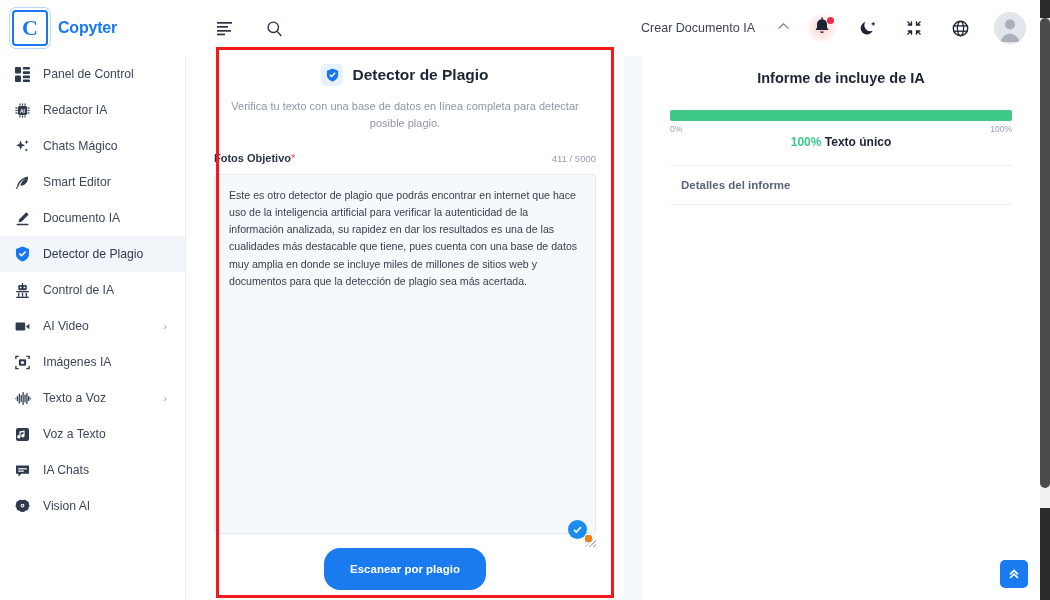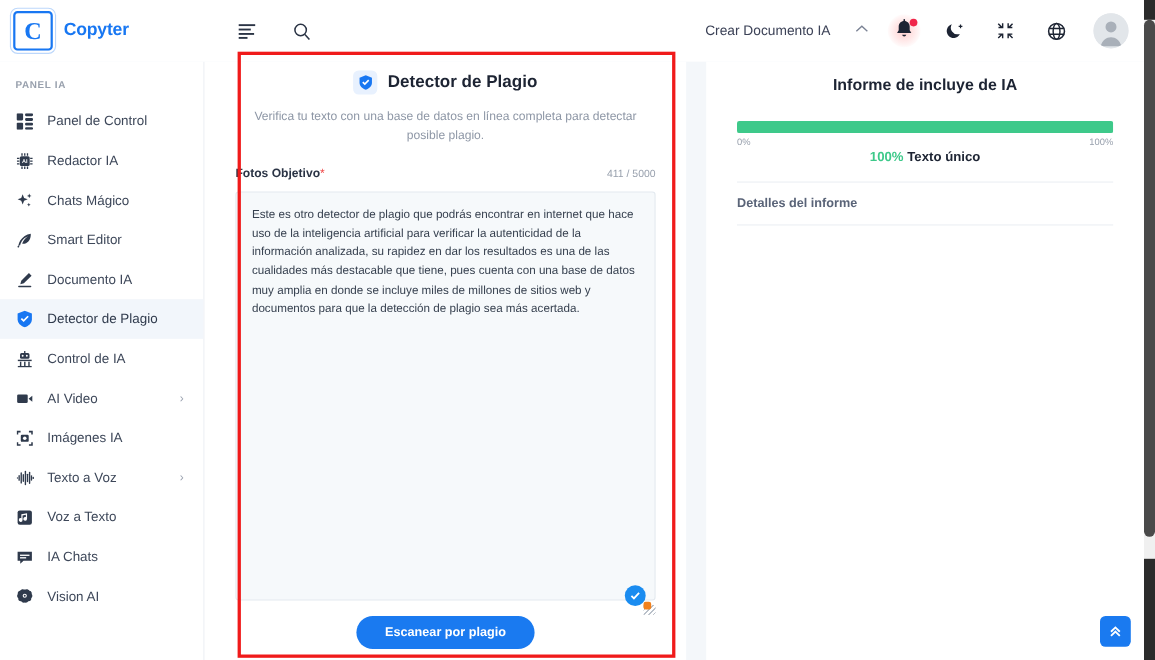--- a/index.html
+++ b/index.html
@@ -187,21 +187,21 @@
     position: absolute; right: 4px; bottom: 6px;
     width: 7px; height: 7px; border-radius: 2px;
     background: #f2811d;
   }
   .grammar-tail {
     position: absolute; right: 0px; bottom: 1px;
     width: 11px; height: 9px;
     background: repeating-linear-gradient(135deg, #b9c0c9 0 1px, transparent 1px 3px);
   }
   .scan-btn {
-    width: 162px; height: 30px;
+    width: 162px; height: 42px;
     background: #1a7af0;
     color: #ffffff;
     border: none; border-radius: 16px;
     font-size: 11.5px; font-weight: 600;
     cursor: pointer;
     margin-bottom: 10px;
     font-family: "Liberation Sans", sans-serif;
   }
 
   .gap-col { width: 18px; height: 544px; background: #f4f7fa; }
@@ -231,20 +231,21 @@
   .unique-line {
     text-align: center; margin-top: 1px;
     font-size: 12px;
   }
   .unique-pct { color: #3ec98a; font-weight: 700; }
   .unique-lbl { color: #1d2433; font-weight: 700; }
   .divider { height: 1px; background: #eceff3; margin-top: 16px; }
   .details-title {
     font-size: 11.5px; font-weight: 700; color: #5a6478;
     padding: 13px 0 13px 0;
+    margin-left: 11px;
   }
 
   
   .annot {
     position: absolute;
     left: 216px; top: 47px;
     width: 398px; height: 551px;
     border: 3px solid #f01a1a;
     pointer-events: none;
     z-index: 30;
@@ -347,21 +348,20 @@
         <svg width="32" height="32" viewBox="0 0 32 32">
           <circle cx="16" cy="16" r="16" fill="#e2e6ea"></circle>
           <circle cx="16" cy="12.5" r="5" fill="#a9b0b9"></circle>
           <path d="M6.5 30c1.6-5.4 5.2-8.2 9.5-8.2s7.9 2.8 9.5 8.2z" fill="#a9b0b9"></path>
         </svg>
       </div>
     </div>
   </div>
 
   <div class="sidebar">
-    <div class="panel-label">PANEL IA</div>
 
     <div class="side-item">
       <span class="side-ico">
         <svg width="15" height="15" viewBox="0 0 15 15">
             <rect x="0" y="0" width="6" height="6.5" rx="1" fill="currentColor"></rect>
             <rect x="0" y="8.5" width="6" height="6.5" rx="1" fill="currentColor"></rect>
             <rect x="7.8" y="0" width="7.2" height="2.6" rx="1" fill="currentColor"></rect>
             <rect x="7.8" y="4.3" width="7.2" height="2.6" rx="1" fill="currentColor"></rect>
             <rect x="7.8" y="8.6" width="7.2" height="2.6" rx="1" fill="currentColor"></rect>
             <rect x="7.8" y="12.6" width="7.2" height="2.4" rx="1" fill="currentColor"></rect>

